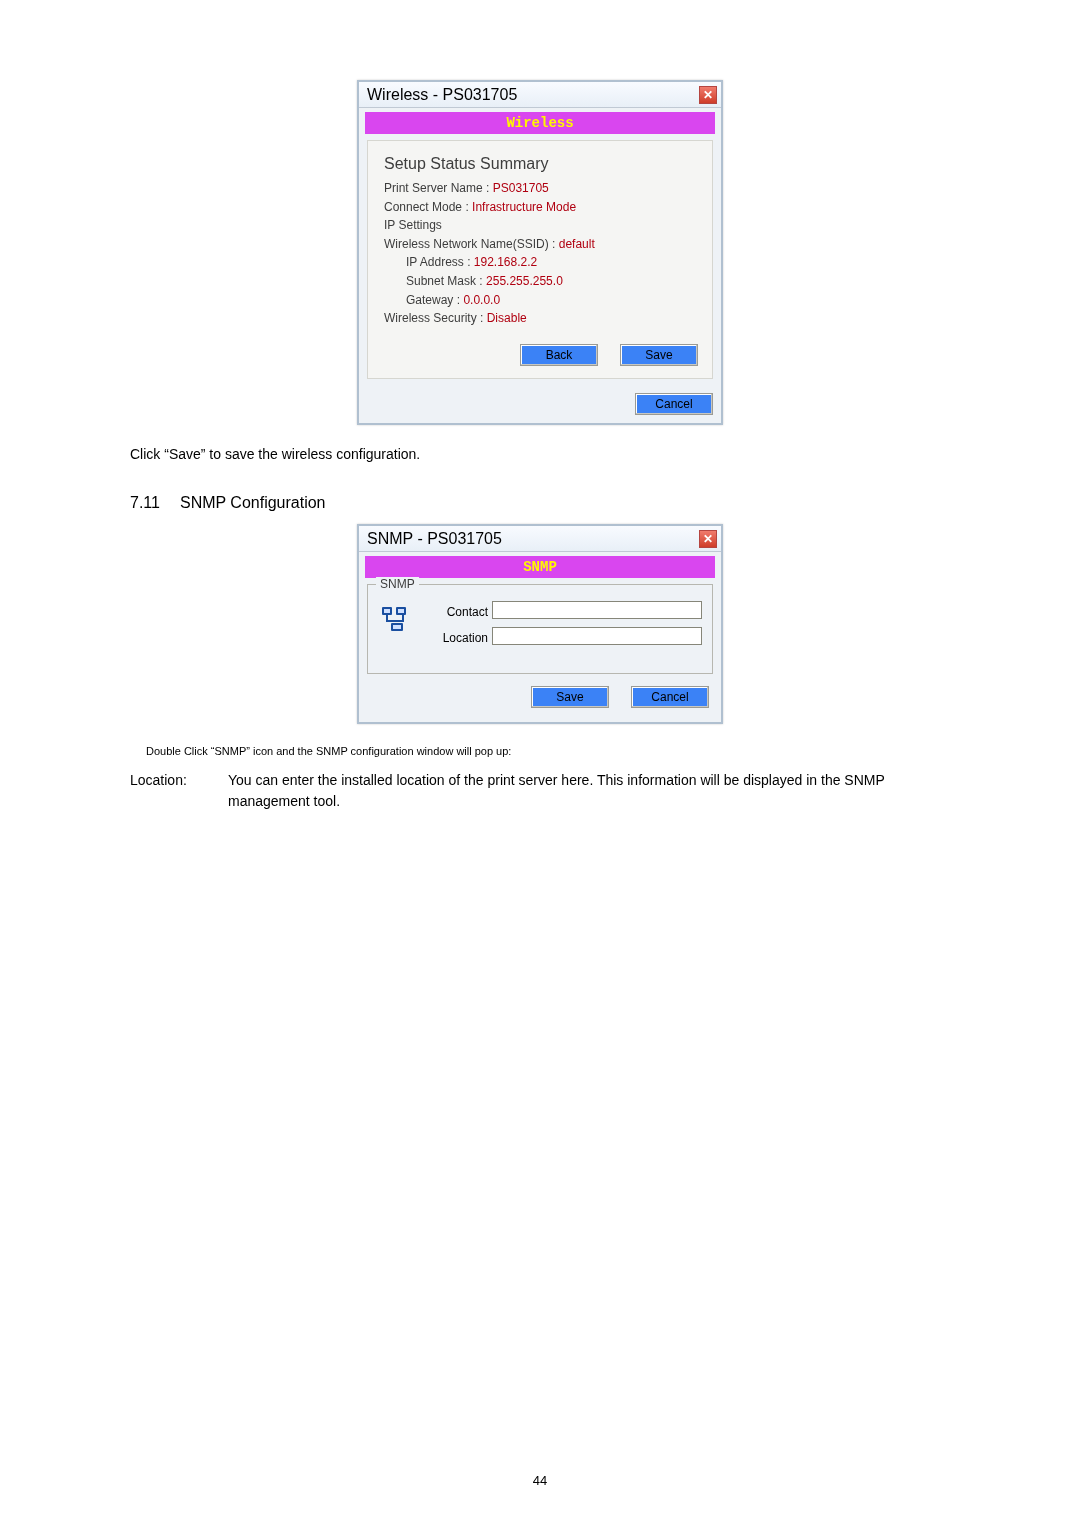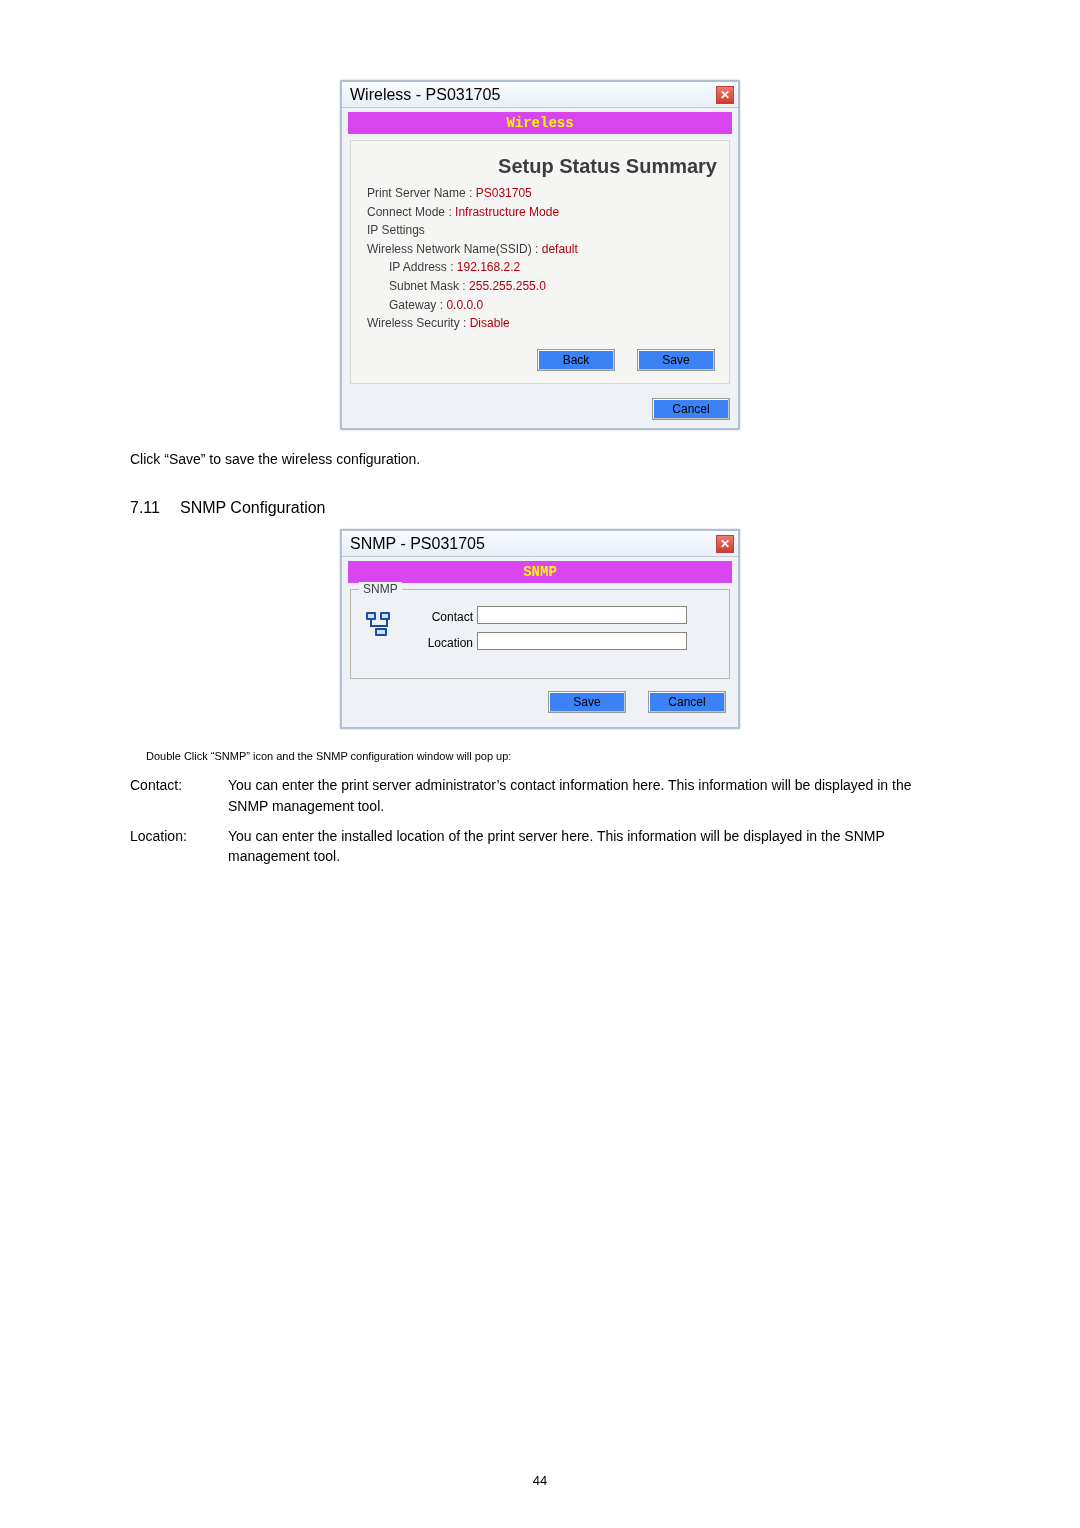--- a/index.html
+++ b/index.html
@@ -1,23 +1,23 @@
 <!DOCTYPE html>
 <html><head>
 <meta charset="utf-8">
 <style>
   * { box-sizing: border-box; margin: 0; padding: 0; }
   html, body { width: 1080px; height: 1528px; background: #fff; font-family: Arial, Helvetica, sans-serif; color: #000; }
   .page { width: 1080px; height: 1528px; position: relative; padding: 80px 130px 0 130px; }
-  .dialog { width: 400px; margin: 0 auto 20px auto; border: 2px solid #b0c0d0; background: #eef2f6; box-shadow: 0 0 2px rgba(0,0,0,0.2); }
+  .dialog { width: 366px; margin: 0 auto 20px auto; border: 2px solid #b0c0d0; background: #eef2f6; box-shadow: 0 0 2px rgba(0,0,0,0.2); }
   .titlebar { display: flex; align-items: center; justify-content: space-between; height: 26px; background: linear-gradient(#f8fbff,#e8eff7); padding: 0 4px 0 8px; border-bottom: 1px solid #c0c9d4; }
   .closebox { width: 18px; height: 18px; display: flex; align-items: center; justify-content: center; border: 1px solid #b54540; background: linear-gradient(#f07b6d,#cf3d2a); font-weight: bold; color: #fff; font-size: 12px; cursor: default; }
   .banner { height: 22px; background: #d946ef; color: #fff700; font-family: "Courier New", monospace; font-weight: bold; font-size: 14px; display: flex; align-items: center; justify-content: center; margin: 4px 6px 6px 6px; }
   .body-area { margin: 0 8px 8px 8px; background: #f5f5f3; border: 1px solid #d6d6d0; padding: 14px 12px 10px 16px; }
-  .sss-heading { font-size: 20px; color: #3d3d3d; font-weight: bold; margin-bottom: 6px; text-align: right; }
+  .sss-heading { font-size: 16px; color: #3d3d3d; font-weight: normal; margin-bottom: 6px; }
   .sumline { font-size: 12px; color: #3d3d3d; line-height: 1.55; }
   .sumline .lbl { color: #3d3d3d; }
   .sumline .val { color: #b00010; }
   .indent { margin-left: 22px; }
   .buttons-row { display: flex; justify-content: flex-end; gap: 22px; padding: 16px 2px 2px 0; }
   .btn { min-width: 78px; height: 22px; font-size: 12px; background: #3b82f6; border: 1px solid #9a9a94; box-shadow: inset -1px -1px 0 #c7c7c2, inset 1px 1px 0 #fff; display: flex; align-items: center; justify-content: center; cursor: default; }
   .outer-buttons { display: flex; justify-content: flex-end; padding: 6px 8px 8px 0; }
   .para { font-size: 14px; color: #000; margin: 12px 0 30px 0; line-height: 1.4; }
   .section-num { font-size: 16px; color: #000; margin-bottom: 12px; display: flex; gap: 20px; }
   .snmp-body { margin: 4px 8px 8px 8px; }
@@ -135,22 +135,18 @@
       <div class="snmp-buttons">
         <div class="btn">Save</div>
         <div class="btn">Cancel</div>
       </div>
     </div>
   </div>
 
   <p class="desc">Double Click “SNMP” icon and the SNMP configuration window will pop up:</p>
 
   <div class="def">
-    <div class="term">Contact:</div>
-    <div class="explain">You can enter the print server administrator’s contact information here. This information will be displayed in the SNMP management tool.</div>
-  </div>
-  <div class="def">
     <div class="term">Location:</div>
     <div class="explain">You can enter the installed location of the print server here. This information will be displayed in the SNMP management tool.</div>
   </div>
 
   <div class="page-num">44</div>
 </div>
 
 </body></html>

